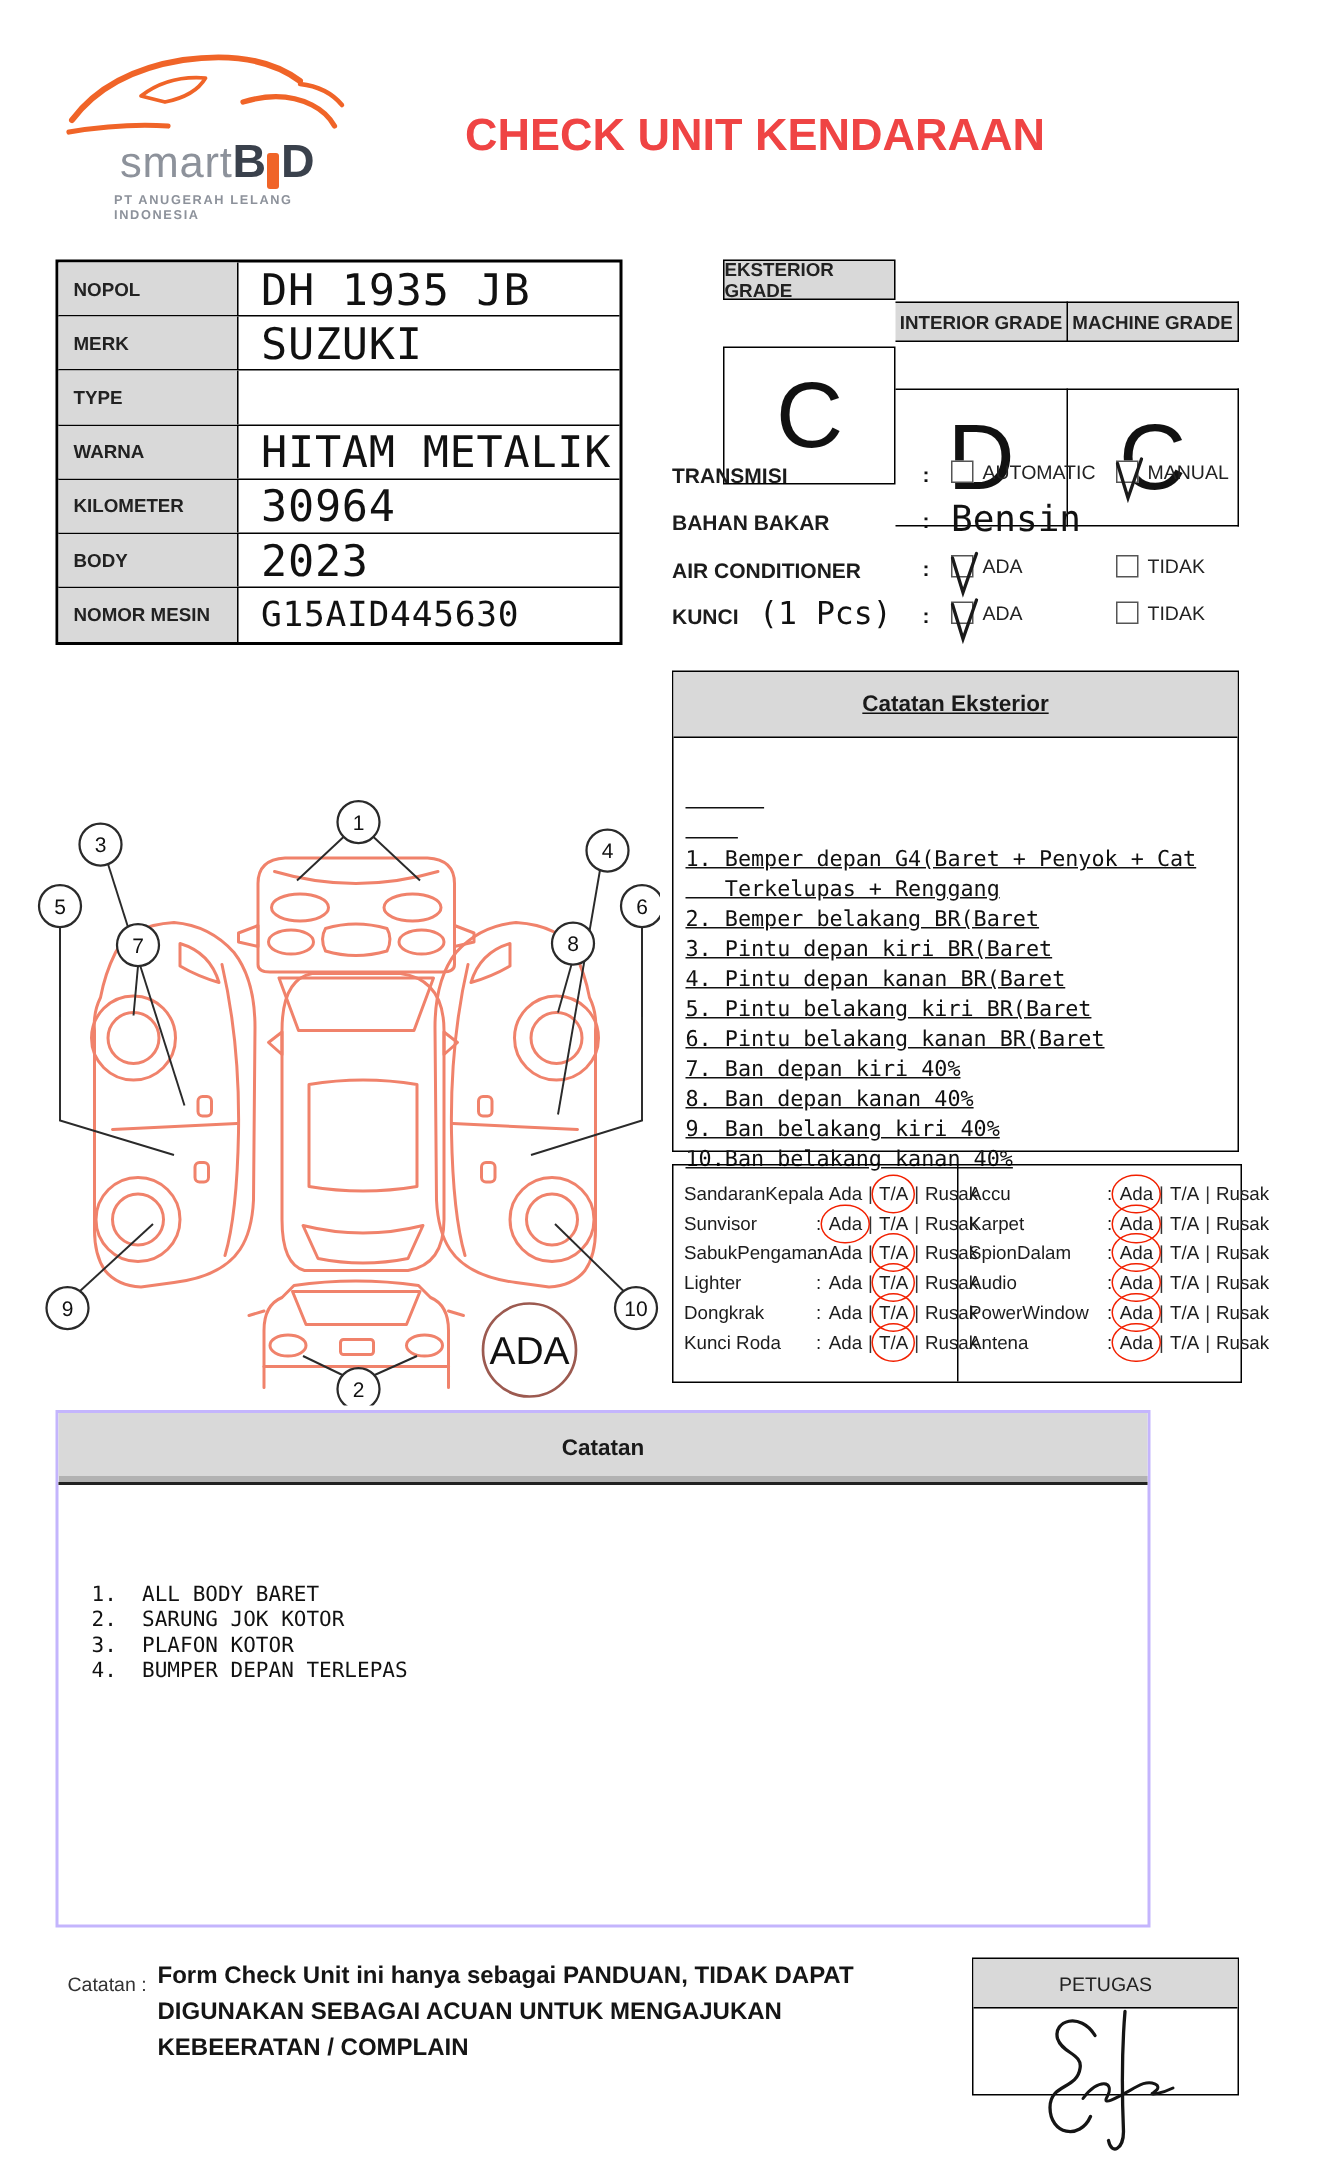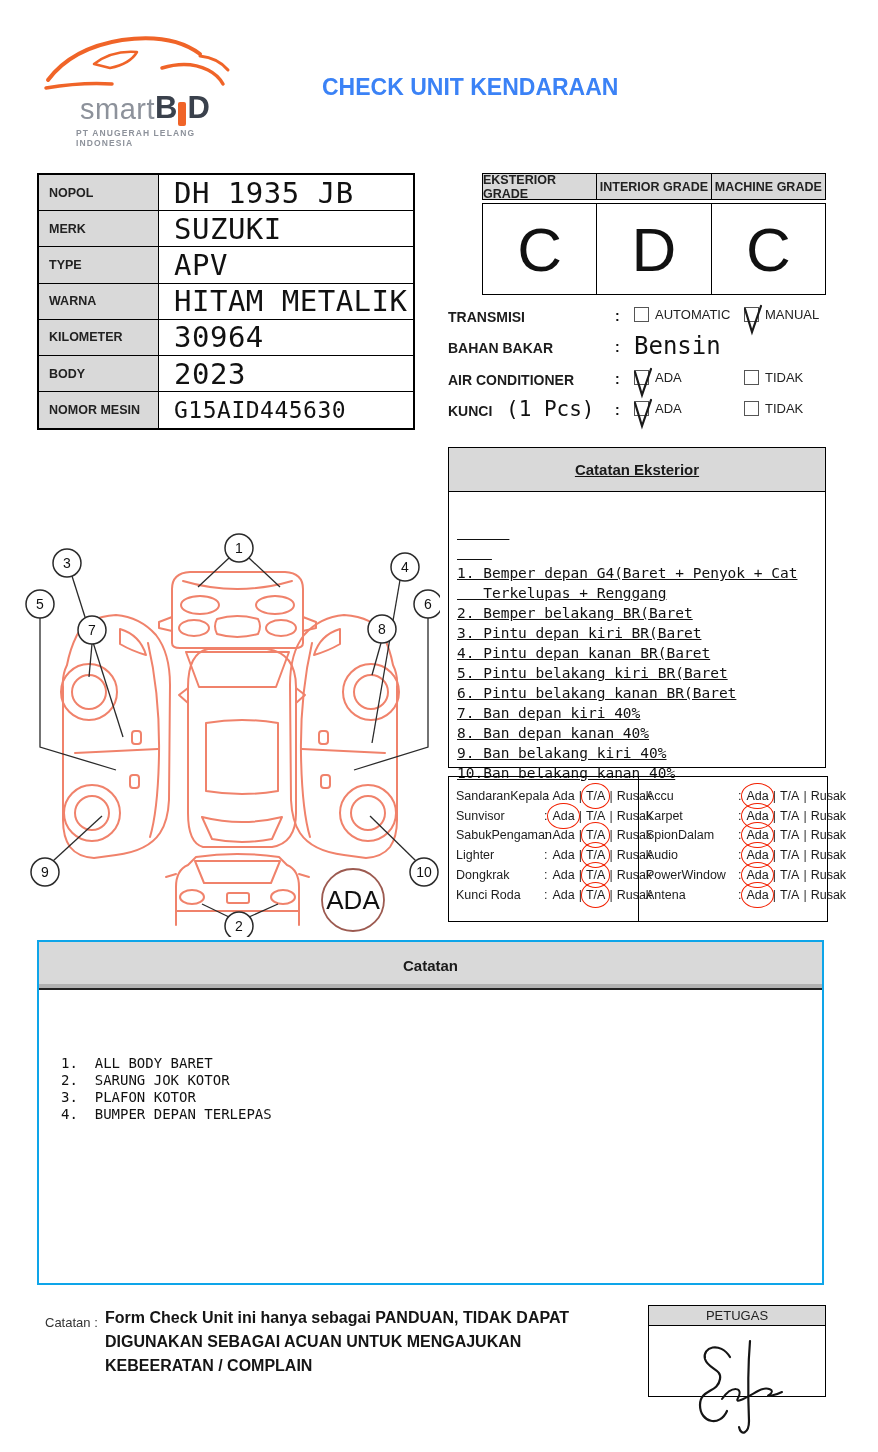--- a/index.html
+++ b/index.html
@@ -12,37 +12,37 @@
 
   
   .logo { position:absolute; left:42px; top:28px; width:200px; height:110px; }
   .logo-swoosh { position:absolute; left:0; top:0; }
   .brandline { position:absolute; left:38px; top:62px; display:flex; align-items:flex-end; }
   .brand-smart { font-size:29px; color:#8d929b; letter-spacing:0.5px; }
   .brand-b, .brand-d { font-size:31px; font-weight:bold; color:#3a414c; }
   .brand-i { display:inline-block; width:8px; height:24px; background:#f06428; margin:0 1px; border-radius:2px; align-self:flex-end; }
   .tagline { position:absolute; left:34px; top:100px; font-size:8.5px; font-weight:bold; color:#8d929b; letter-spacing:1.1px; }
 
-  .title { position:absolute; left:322px; top:74px; font-size:23px; font-weight:bold; color:#3b82f6; }
+  .title { position:absolute; left:310px; top:74px; font-size:30px; font-weight:bold; color:#ef4444; }
 
   
   .info-table { position:absolute; left:37px; top:173px; width:378px; border:2px solid #000; }
   .info-row { display:flex; height:36.2px; border-bottom:1.5px solid #000; }
   .info-row:last-child { border-bottom:none; }
   .info-label { width:120px; background:#d9d9d9; border-right:1.5px solid #000;
     font-size:12.5px; font-weight:bold; display:flex; align-items:center; padding-left:10px; color:#222; }
   .info-value { flex:1; display:flex; align-items:center; padding-left:15px; font-size:23px; letter-spacing:0.5px; }
   .info-value.xl { font-size:29px; }
 
   
   .grades { position:absolute; left:448px; top:173px; width:378px;padding-left:34px; }
   .grades-row { display:flex; }
   .g-head { flex:1; height:27px; background:#d9d9d9; border:1.5px solid #000;
     font-size:12.5px; font-weight:bold; display:flex; align-items:center; justify-content:center; color:#222; }
-  .g-head + .g-head, .g-val + .g-val { border-left:none; }
+  .g-head + .g-head, .g-val + .g-val { border-left:none;margin-top:28px; }
   .g-valrow { margin-top:3px; }
   .g-val { flex:1; height:92px; border:1.5px solid #000; display:flex; align-items:center; justify-content:center;
     font-size:62px; font-weight:400; color:#111; }
 
   
   .specs { position:absolute; left:448px; top:303px; width:382px; height:130px; }
   .spec-row { position:absolute; left:0; width:100%; height:28px; }
   .spec-label { position:absolute; left:0; top:6px; font-size:14px; font-weight:bold; color:#1c1c1c; white-space:nowrap; }
   .spec-qty { position:absolute; left:58px; top:0px; font-size:21px; }
   .spec-colon { position:absolute; left:167px; top:5px; font-size:14px; font-weight:bold; }
@@ -70,29 +70,29 @@
   .eq-colon { margin-right:3px; }
   .eq-opt { position:relative; padding:0 2px; }
   .eq-opt.circled::after { content:""; position:absolute; inset:-6px -3px; border:1.8px solid #f22000; border-radius:50%; }
   .eq-sep { margin:0 2px; color:#333; }
 
   
   .diagram { position:absolute; left:20px; top:525px; width:420px; height:412px; }
   .diagram svg text { font-family:"Liberation Sans", sans-serif; }
 
   
-  .catatan-box { position:absolute; left:37px; top:940px; width:787px; height:345px; border:2px solid #0ea5e9; }
+  .catatan-box { position:absolute; left:37px; top:940px; width:730px; height:345px; border:2px solid #c4b5fd; }
   .catatan-box .box-head { height:48px; border-bottom:2px solid #222; box-shadow: inset 0 -4px 0 rgba(0,0,0,0.18); }
   .cat-lines { padding:14px 0 0 22px; font-size:14px; line-height:17px; white-space:pre; color:#111; }
 
   
   .footer-label { position:absolute; left:45px; top:1315px; font-size:13px; color:#333; }
   .disclaimer { position:absolute; left:105px; top:1306px; width:465px; font-size:16px; font-weight:bold; line-height:24px; color:#151515; }
   .petugas-box { position:absolute; left:648px; top:1305px; width:178px; height:92px; border:1.5px solid #000; }
-  .petugas-head { height:20px; background:#d9d9d9; border-bottom:1.5px solid #000;
+  .petugas-head { height:33px; background:#d9d9d9; border-bottom:1.5px solid #000;
     display:flex; align-items:center; justify-content:center; font-size:13px; color:#222; }
   .signature { position:absolute; left:692px; top:1335px; width:120px; height:112px; overflow:visible; }
 </style>
 </head>
 <body>
 
 <div class="page">
 
   <div class="logo">
     <svg class="logo-swoosh" width="200" height="70" viewBox="0 0 200 70" fill="none">
@@ -120,21 +120,20 @@
         <div class="info-value mono xl">DH 1935 JB</div>
       </div>
 
       <div class="info-row">
         <div class="info-label">MERK</div>
         <div class="info-value mono xl">SUZUKI</div>
       </div>
 
       <div class="info-row">
         <div class="info-label">TYPE</div>
-        <div class="info-value mono xl">APV</div>
       </div>
 
       <div class="info-row">
         <div class="info-label">WARNA</div>
         <div class="info-value mono xl">HITAM METALIK</div>
       </div>
 
       <div class="info-row">
         <div class="info-label">KILOMETER</div>
         <div class="info-value mono xl">30964</div>

